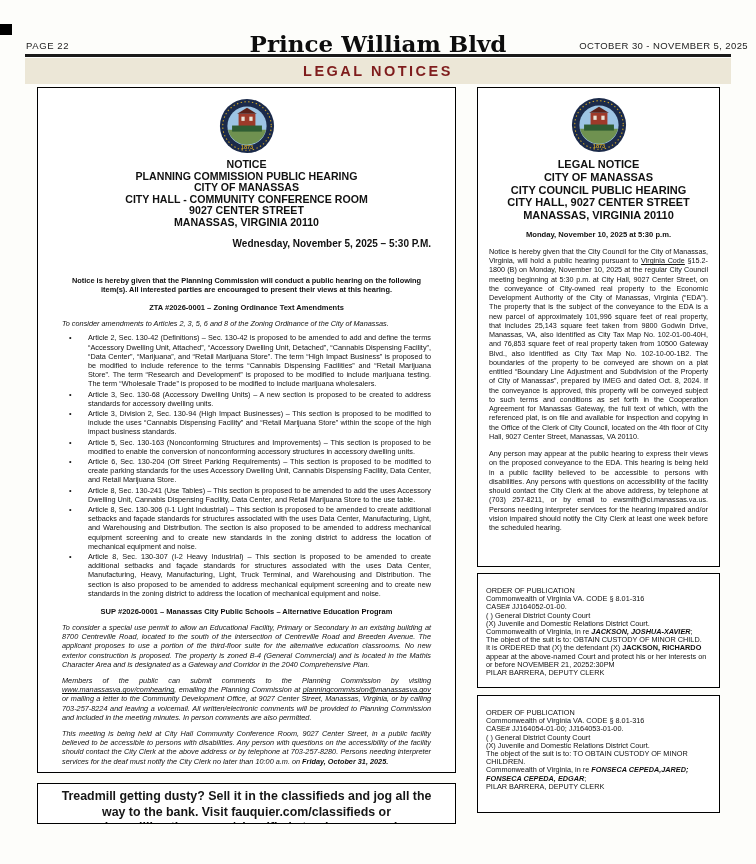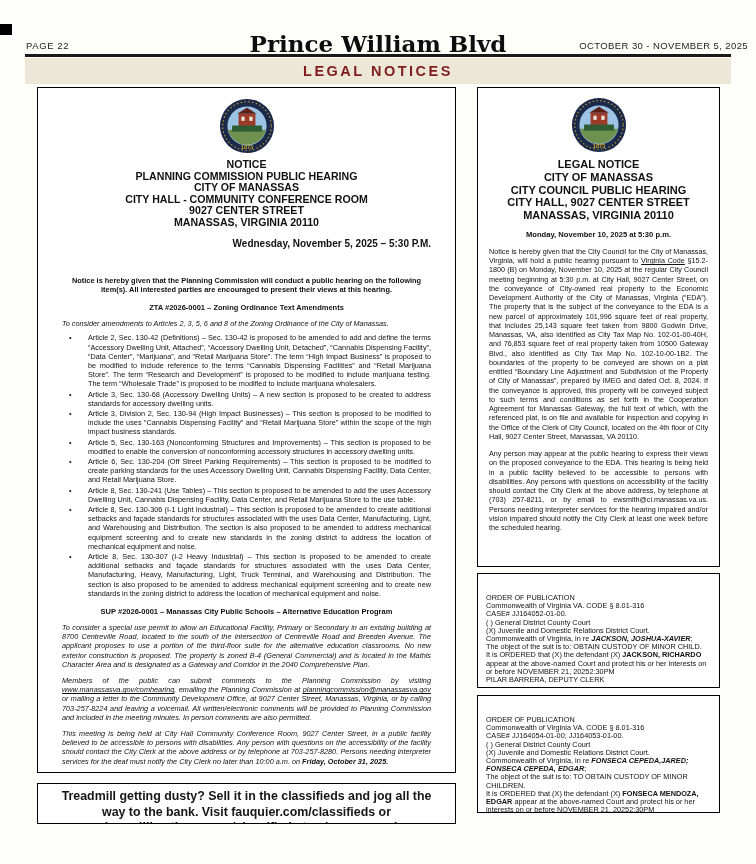--- a/index.html
+++ b/index.html
@@ -31,21 +31,21 @@
   .lb-date{font-weight:bold;font-size:10px;text-align:right;margin-top:9px;}
   .lb-intro{font-weight:bold;font-size:7.4px;line-height:9.3px;text-align:center;margin-top:27px;}
   .lb-sub{font-weight:bold;font-size:7.5px;text-align:center;margin-top:9px;}
   .lb-body{font-size:7.3px;line-height:9.2px;text-align:justify;margin:7px 0 0 0;font-style:italic;}
   .bullets{margin-top:5px;}
   .bullet-row{display:flex;font-size:7.3px;line-height:9.2px;text-align:justify;margin-bottom:1px;}
   .bullet-marker{flex:0 0 26px;padding-left:7px;box-sizing:border-box;}
   .bullet-text{flex:1;}
   .rb-date{font-weight:bold;font-size:7.6px;text-align:center;margin-top:8px;}
   .rb-body{font-size:7.2px;line-height:9.25px;text-align:justify;margin:8px 0 0 0;}
-  .order-box{padding:20px 8px;font-size:7.3px;line-height:8.2px;text-align:left;}
+  .order-box{padding:13px 8px;font-size:7.3px;line-height:8.2px;text-align:left;}
   .order-line{margin:0;}
   .b{font-weight:bold;}
   .bi{font-weight:bold;font-style:italic;}
   .u{text-decoration:underline;}
   .ad-text{font-weight:bold;font-size:12.4px;line-height:15.5px;text-align:center;color:#161616;}
 </style>
 </head>
 <body>
 
 <div>
@@ -158,23 +158,22 @@
     <div class="order-line"><span> It is ORDERED that (X) the defendant (X) </span><span class="b">JACKSON, RICHARDO</span><span> appear at the above-named Court and protect his or her interests on or before NOVEMBER 21, 20252:30PM</span></div>
     <div class="order-line">PILAR BARRERA, DEPUTY CLERK</div>
   </div>
 
   <div class="box order-box order2">
     <div class="order-line">ORDER OF PUBLICATION</div>
     <div class="order-line">Commonwealth of Virginia  VA. CODE § 8.01-316</div>
     <div class="order-line">CASE# JJ164054-01-00; JJ164053-01-00.</div>
     <div class="order-line">( ) General District County Court</div>
     <div class="order-line">(X) Juvenile and Domestic Relations District Court.</div>
+    <div class="order-line">The object of the suit is to: TO OBTAIN CUSTODY OF MINOR CHILDREN.</div>
     <div class="order-line"><span>Commonwealth of Virginia, in re </span><span class="bi">FONSECA CEPEDA,JARED; FONSECA CEPEDA, EDGAR</span><span>;</span></div>
-    <div class="order-line">The object of the suit is to: TO OBTAIN CUSTODY OF MINOR CHILDREN.</div>
-    <div class="order-line"><span> It is ORDERED that (X) the defendant (X) </span><span class="b">FONSECA MENDOZA, EDGAR</span><span> appear at the above-named Court and protect his or her interests on or before NOVEMBER 21, 20252:30PM</span></div>
     <div class="order-line">PILAR BARRERA, DEPUTY CLERK</div>
   </div>
 
   <div class="box ad-box">
     <div class="ad-text">Treadmill getting dusty? Sell it in the classifieds and jog all the way to the bank. Visit fauquier.com/classifieds or princewilliamtimes.com/classifieds to place your ad.</div>
   </div>
 
 </div>
 
 </body></html>

